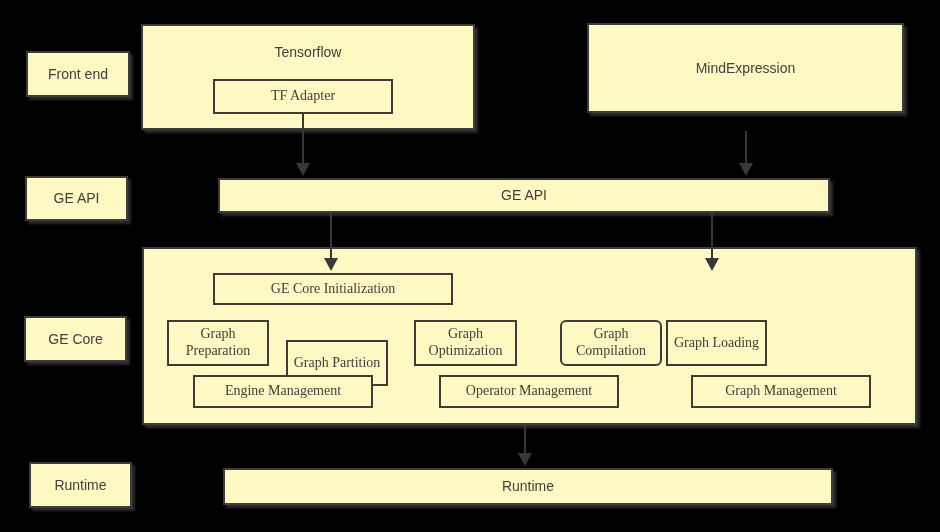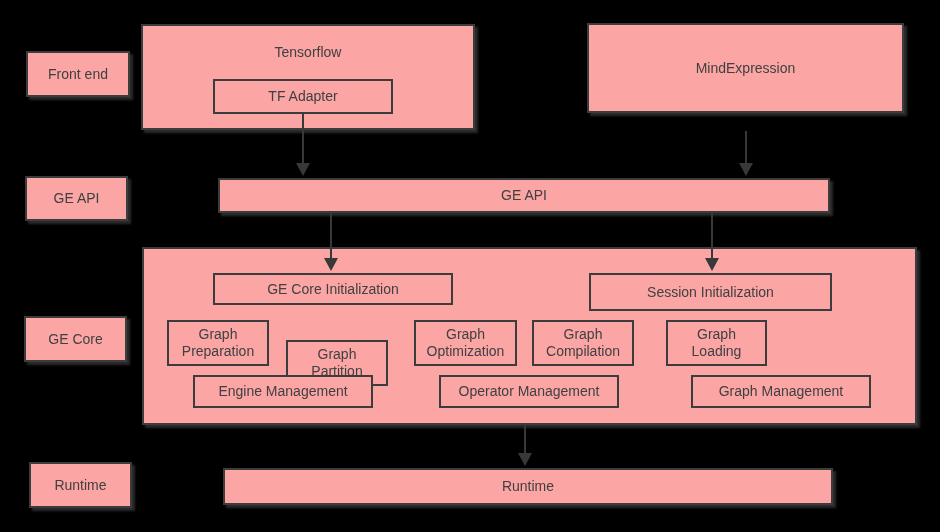--- a/index.html
+++ b/index.html
@@ -2,47 +2,47 @@
 <html><head>
 <meta charset="utf-8">
 <style>
   html,body{margin:0;padding:0;background:#000;}
   .stage{
     position:relative;width:940px;height:532px;background:#000;overflow:hidden;
     font-family:"Liberation Sans","DejaVu Sans",sans-serif;color:#404040;font-size:14px;
   }
   .stage *{box-sizing:border-box;}
   .box{
-    position:absolute;background:#fca5a5;border:2px solid #3c3c3c;
+    position:absolute;background:#fef9c3;border:2px solid #3c3c3c;
     display:flex;align-items:center;justify-content:center;text-align:center;
     line-height:1.18;
   }
   .shadow{box-shadow:3px 3px 2px rgba(120,120,120,0.35);}
   
   [data-name="layer-label-front-end"]{left:26px;top:51px;width:104px;height:46px;}
   [data-name="layer-label-ge-api"]{left:25px;top:176px;width:103px;height:45px;}
   [data-name="layer-label-ge-core"]{left:24px;top:316px;width:103px;height:46px;text-align:right;}
   [data-name="layer-label-runtime"]{left:29px;top:462px;width:103px;height:46px;}
   
   [data-name="tensorflow-box"]{left:141px;top:24px;width:334px;height:106px;display:block;}
   [data-name="tensorflow-title"]{display:block;text-align:center;margin-top:18px;}
   [data-name="tf-adapter-box"]{left:213px;top:79px;width:180px;height:35px;z-index:3;}
   [data-name="mindexpression-box"]{left:587px;top:23px;width:317px;height:90px;}
   
   [data-name="ge-api-bar"]{left:218px;top:178px;width:612px;height:35px;}
   
   [data-name="ge-core-box"]{left:142px;top:247px;width:775px;height:178px;z-index:1;}
-  .inner{z-index:2;box-shadow:none;}
+  .inner{z-index:2;box-shadow:none;font-family:Liberation Serif, serif;}
   [data-name="ge-core-initialization-box"]{left:213px;top:273px;width:240px;height:32px;}
   [data-name="session-initialization-box"]{left:589px;top:273px;width:243px;height:38px;}
   .module{top:320px;height:46px;padding:0 4px;}
   [data-name="module-graph-preparation"]{left:167px;width:102px;}
   [data-name="module-graph-partition"]{left:286px;width:102px;margin-top:20px;}
   [data-name="module-graph-optimization"]{left:414px;width:103px;}
-  [data-name="module-graph-compilation"]{left:532px;width:102px;}
+  [data-name="module-graph-compilation"]{left:560px;width:102px;border-radius:6px;}
   [data-name="module-graph-loading"]{left:666px;width:101px;}
   [data-name="module-graph-execution"]{left:790px;width:102px;}
   .mgmt{top:375px;height:33px;width:180px;}
   [data-name="management-engine"]{left:193px;}
   [data-name="management-operator"]{left:439px;}
   [data-name="management-graph"]{left:691px;}
   
   [data-name="runtime-bar"]{left:223px;top:468px;width:610px;height:37px;}
   
   .arrow{position:absolute;width:14px;z-index:4;}
@@ -68,21 +68,20 @@
   <div class="box shadow" data-name="tensorflow-box">
     <span data-name="tensorflow-title">Tensorflow</span>
   </div>
   <div class="box inner" data-name="tf-adapter-box">TF Adapter</div>
   <div class="box shadow" data-name="mindexpression-box">MindExpression</div>
 
   <div class="box shadow" data-name="ge-api-bar">GE API</div>
 
   <div class="box shadow" data-name="ge-core-box"></div>
   <div class="box inner" data-name="ge-core-initialization-box">GE Core Initialization</div>
-  <div class="box inner" data-name="session-initialization-box">Session Initialization</div>
 
   <div class="box inner module" data-name="module-graph-preparation">Graph Preparation</div>
   <div class="box inner module" data-name="module-graph-partition">Graph Partition</div>
   <div class="box inner module" data-name="module-graph-optimization">Graph Optimization</div>
   <div class="box inner module" data-name="module-graph-compilation">Graph Compilation</div>
   <div class="box inner module" data-name="module-graph-loading">Graph Loading</div>
 
   <div class="box inner mgmt" data-name="management-engine">Engine Management</div>
   <div class="box inner mgmt" data-name="management-operator">Operator Management</div>
   <div class="box inner mgmt" data-name="management-graph">Graph Management</div>

